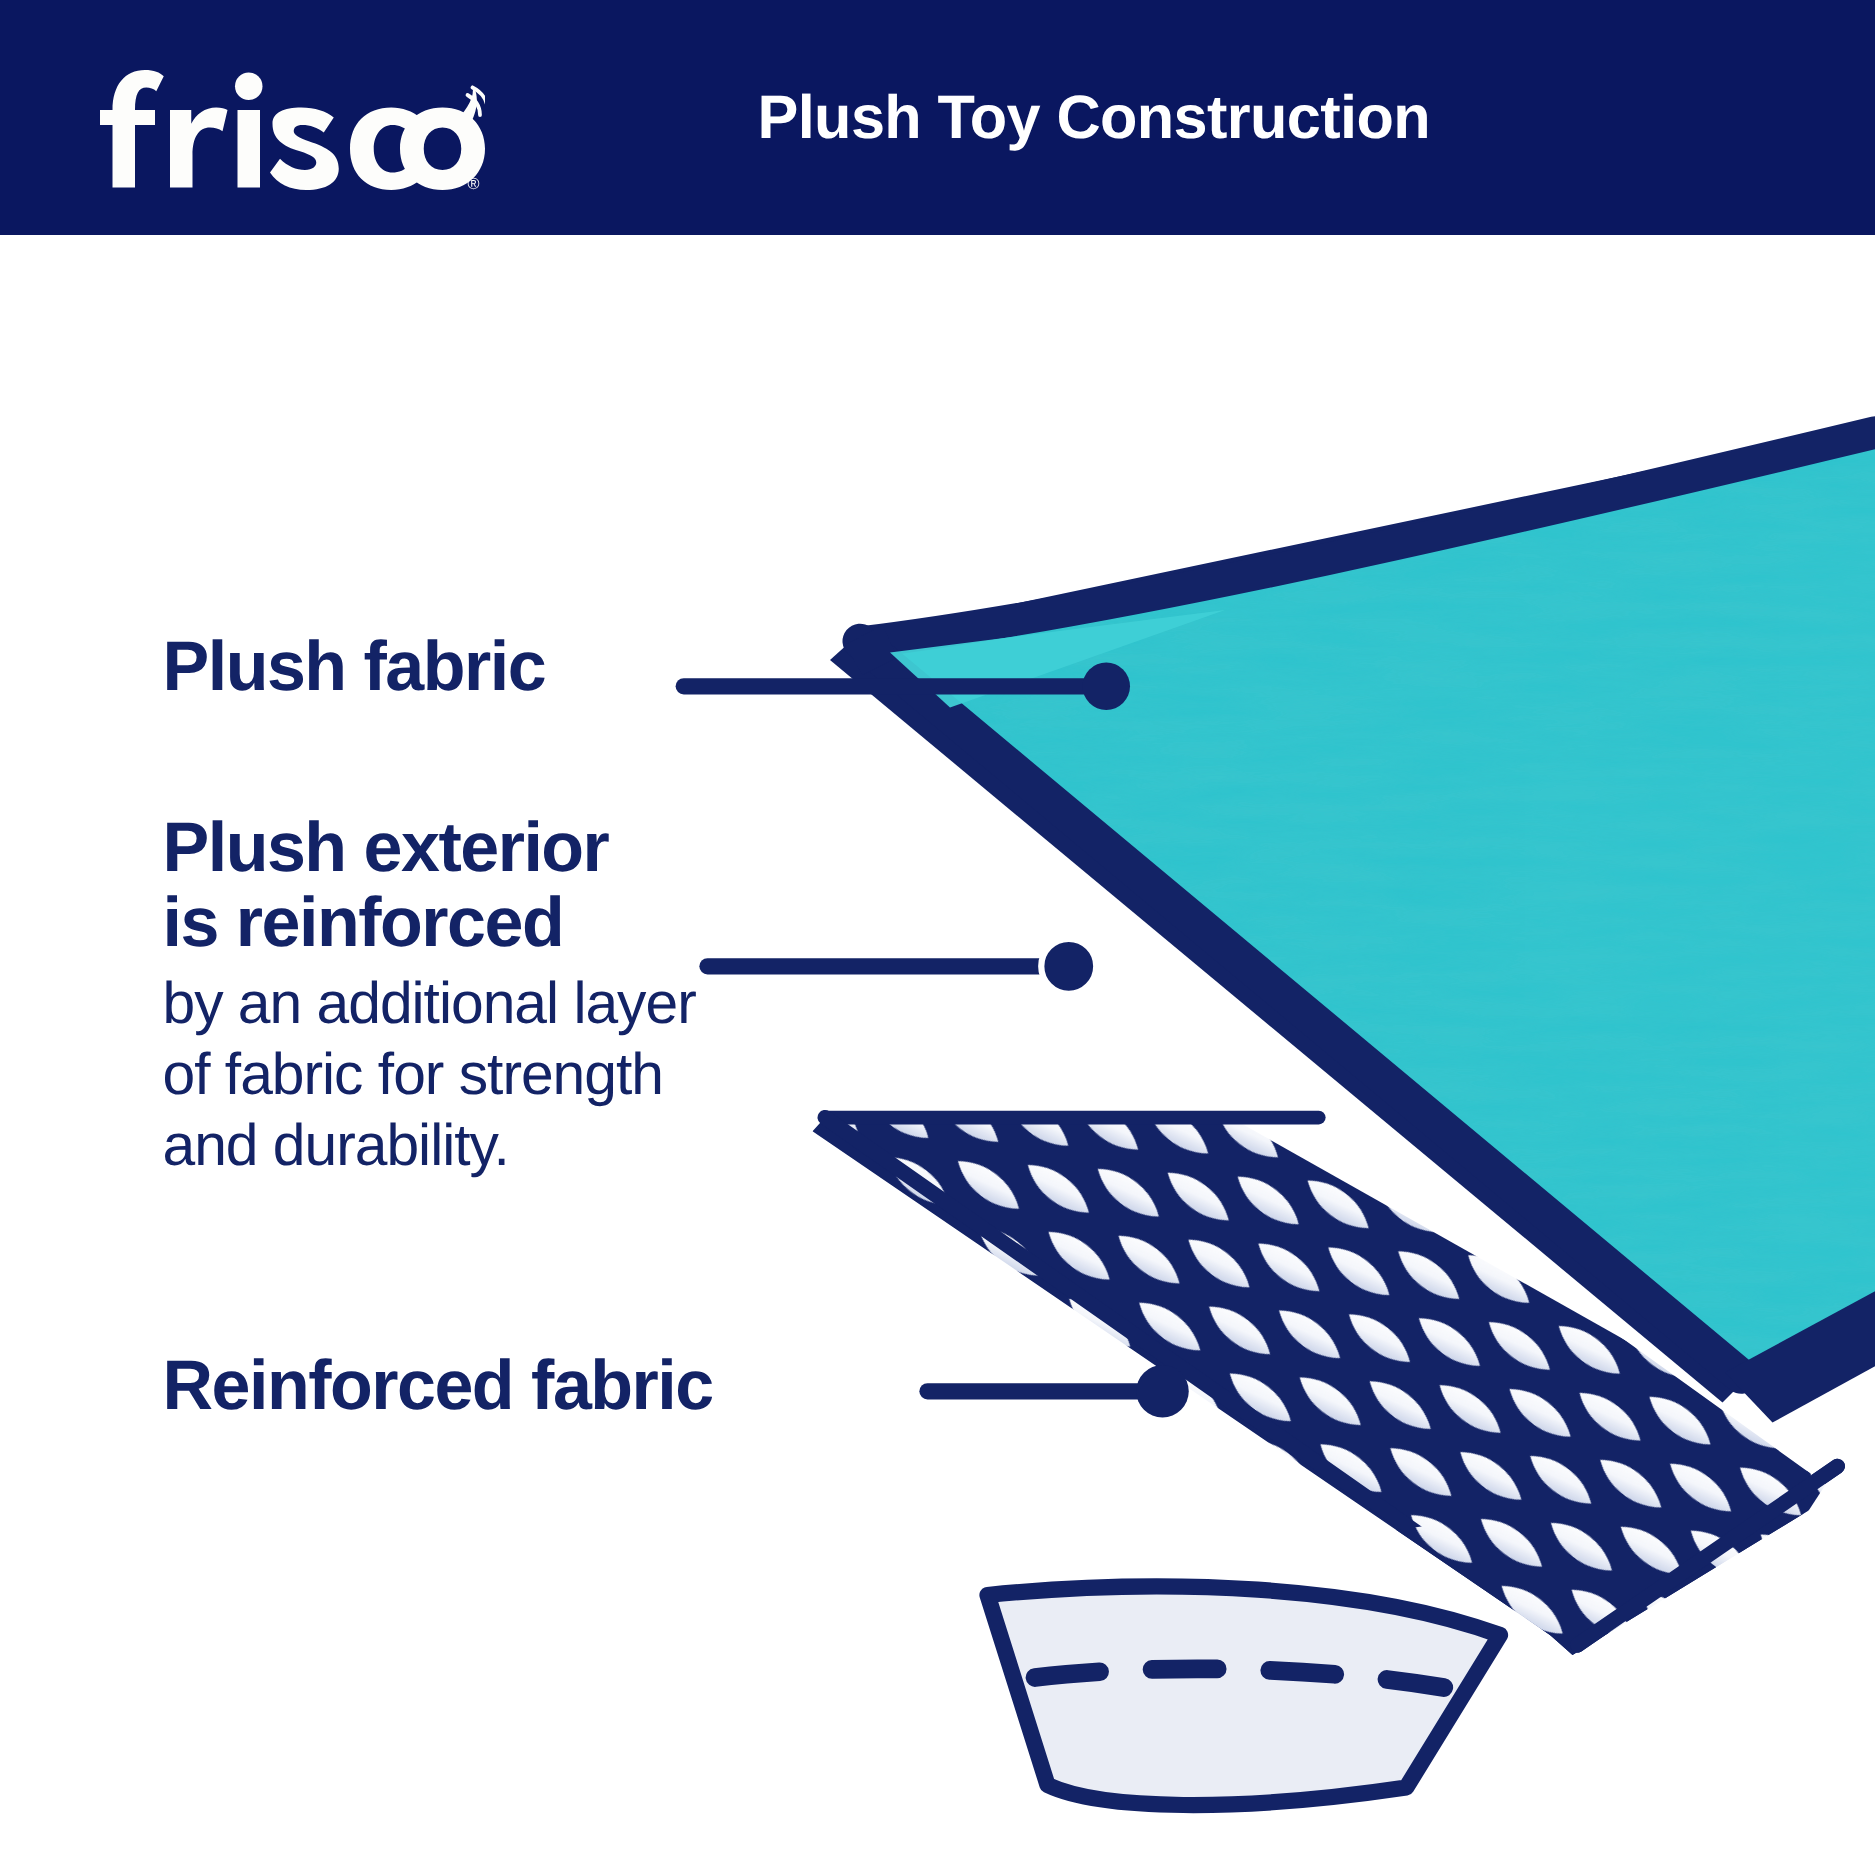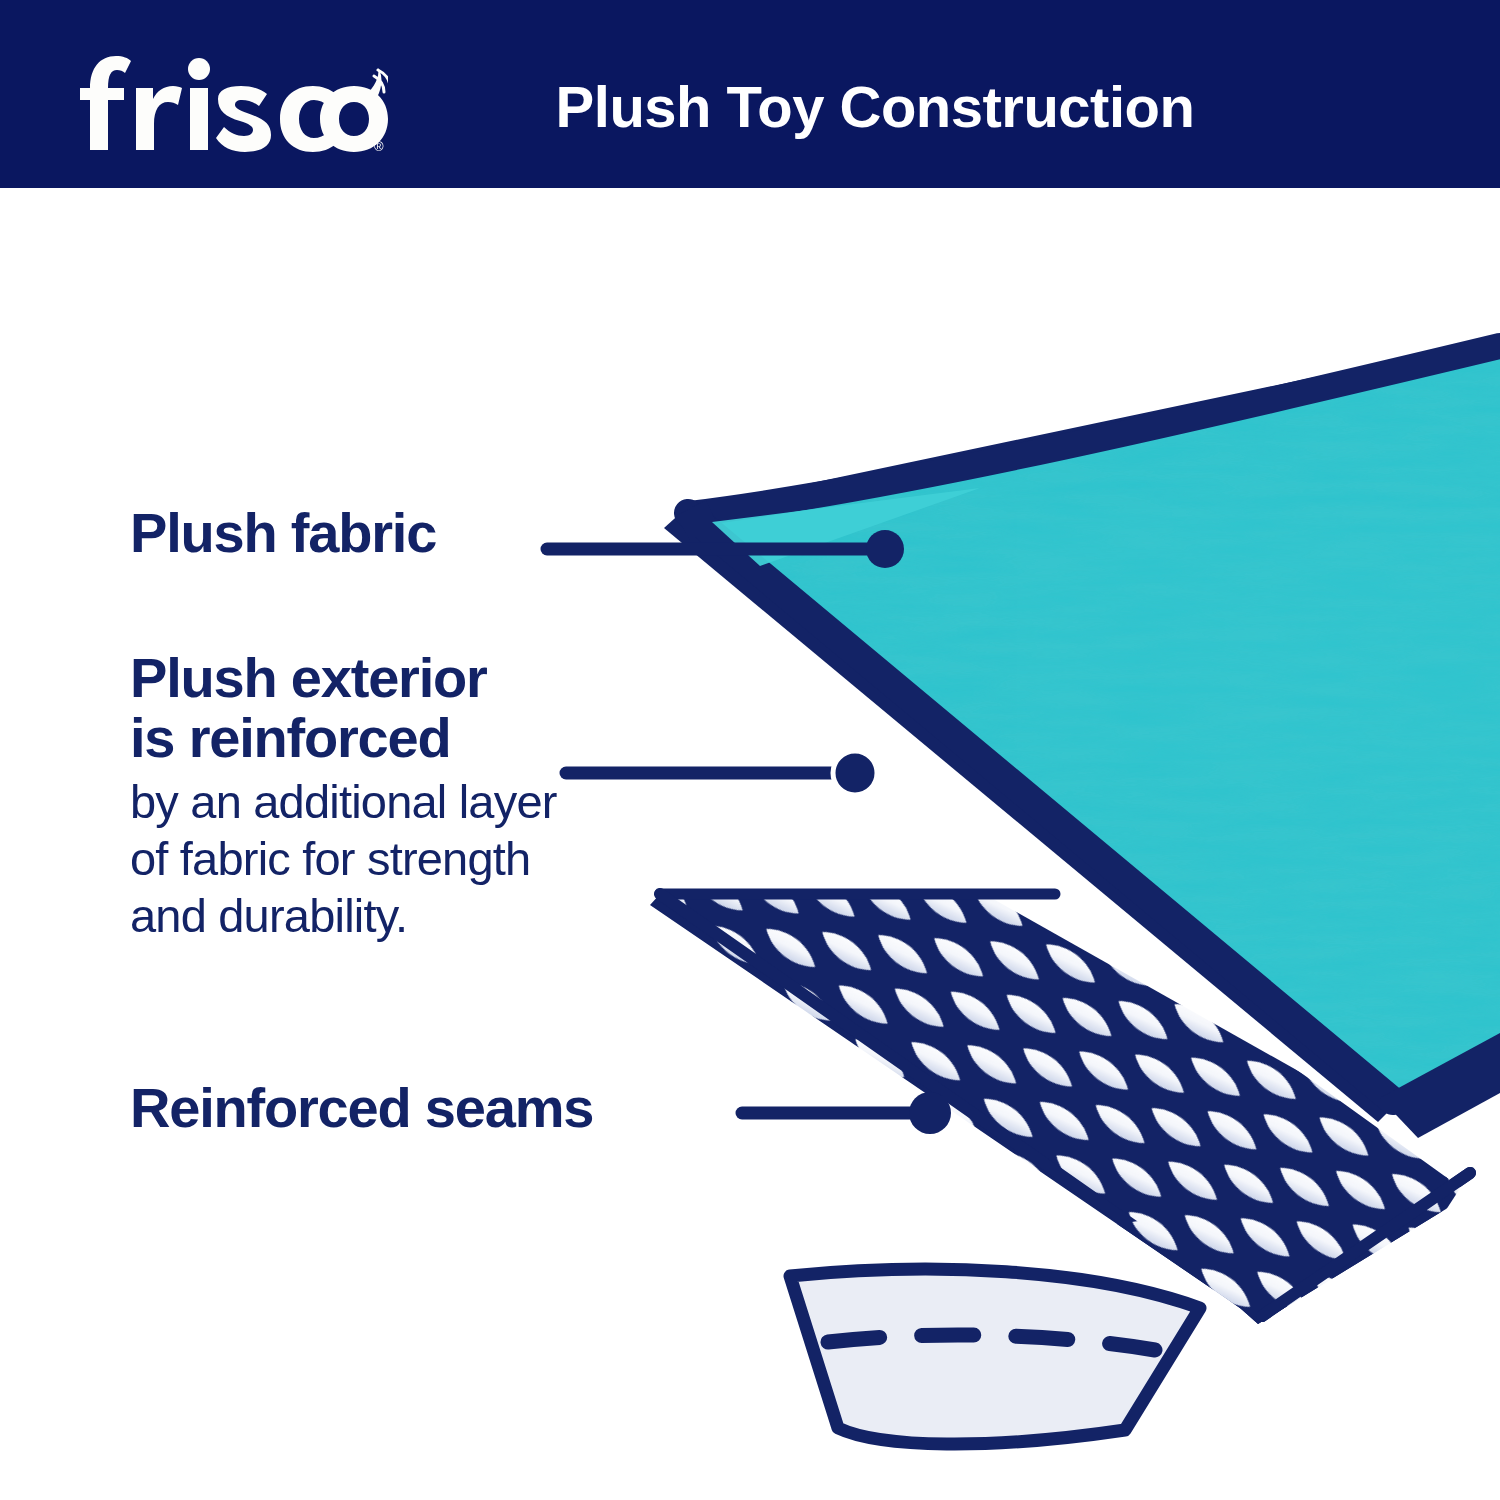--- a/index.html
+++ b/index.html
@@ -16,25 +16,25 @@
   .header{
     position:absolute;left:0;top:0;width:1500px;height:188px;
     background:#0A1760;
     display:flex;align-items:center;
   }
   .logo-wrap{
     position:absolute;left:78px;top:50px;width:310px;height:105px;
   }
   .logo-wrap svg{display:block;}
   .header-title{
-    position:absolute;left:0;top:12px;width:1500px;height:188px;
+    position:absolute;left:0;top:0;width:1500px;height:188px;
     display:flex;align-items:center;justify-content:center;
     padding-left:250px;box-sizing:border-box;
     color:#ffffff;
-    font-size:58px;
+    font-size:49px;
     font-weight:bold;
     letter-spacing:-0.5px;
     white-space:nowrap;
   }
 
   
   .art{position:absolute;left:0;top:188px;width:1500px;height:1312px;}
   .art svg{display:block;}
 
   
@@ -206,16 +206,16 @@
     <p class="c-body">by an additional layer
 of fabric for strength
 and durability.</p>
   </div>
 
   <div class="callout" id="callout-plush-fabric">
     <p class="c-head">Plush fabric</p>
   </div>
 
   <div class="callout" id="callout-reinforced-seams">
-    <p class="c-head">Reinforced seams</p>
+    <p class="c-head">Reinforced fabric</p>
   </div>
 
 </div>
 
 </body></html>

